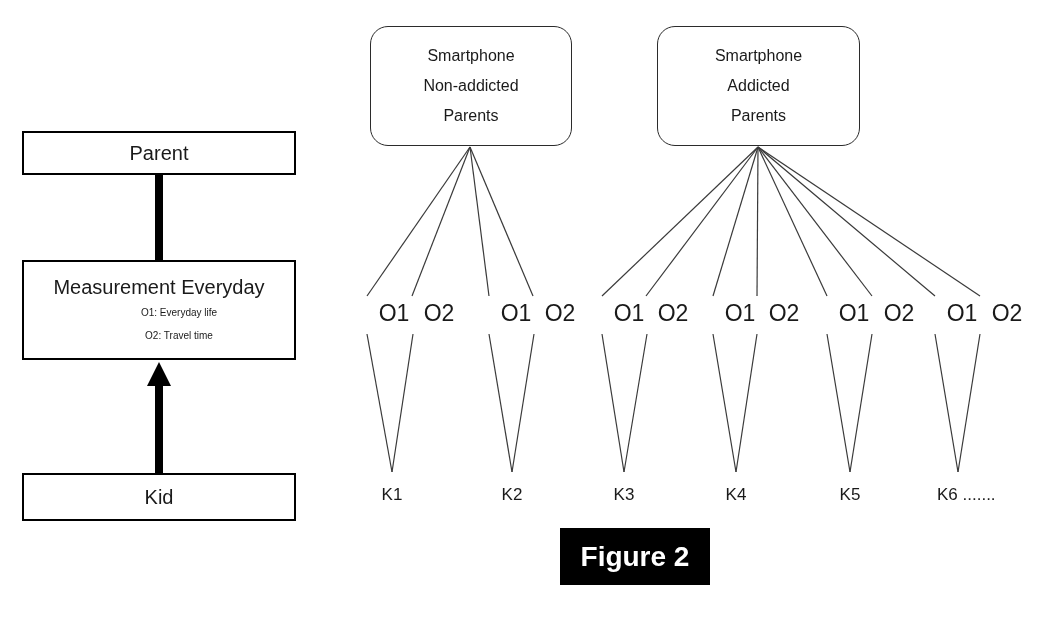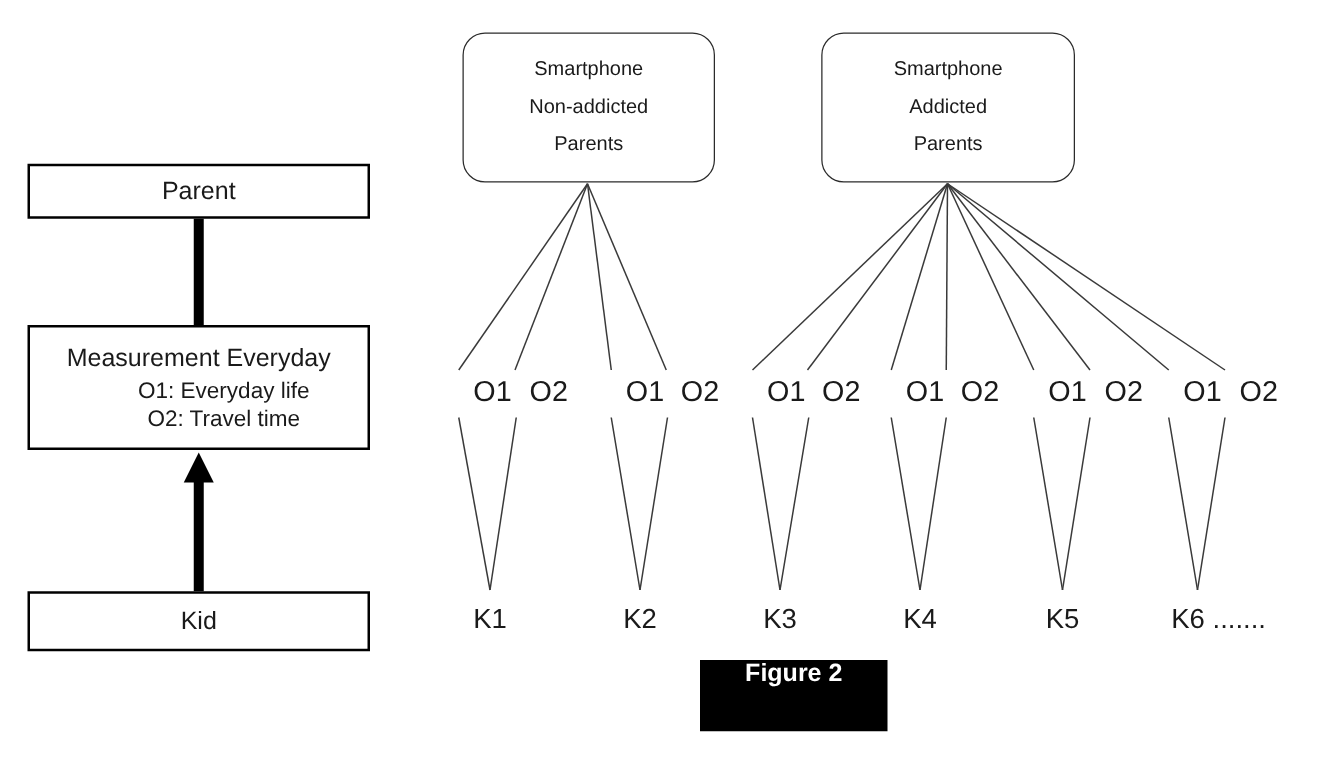--- a/index.html
+++ b/index.html
@@ -38,21 +38,21 @@
     display: flex;
     flex-direction: column;
     align-items: center;
     justify-content: center;
     text-align: center;
   }
   .parent-box { top: 100px; height: 44px; font-size: 20px; margin-top: 31px; }
   .kid-box    { top: 473px; height: 48px; font-size: 20px; }
   .measurement-box { top: 260px; height: 100px; padding: 6px 4px; }
   .measurement-title { font-size: 20px; line-height: 28px; }
-  .measurement-sub   { font-size: 18px; line-height: 23px; margin-left: 40px; }
+  .measurement-sub   { font-size: 10px; line-height: 23px; margin-left: 40px; }
 
   .round-box {
     position: absolute;
     top: 26px;
     height: 120px;
     border: 1.5px solid #2b2b2b;
     border-radius: 18px;
     background: #ffffff;
     display: flex;
     flex-direction: column;
@@ -72,37 +72,38 @@
     transform: translateX(-50%);
     font-size: 23px;
     line-height: 24px;
     white-space: nowrap;
     margin-left: 27px;
   }
   .k-label {
     position: absolute;
     top: 483px;
     transform: translateX(-50%);
-    font-size: 22px;
+    font-size: 17px;
     line-height: 24px;
     white-space: nowrap;
   }
   .k-label.last { transform: none; }
 
   .figure-label {
     position: absolute;
     left: 560px;
     top: 528px;
     width: 150px;
     height: 57px;
     background: var(--figure-bg);
     color: var(--figure-fg);
-    font-size: 20px;
+    font-size: 28px;
     font-weight: bold;
     display: flex;
+    align-items: center;
     justify-content: center;
   }
 </style>
 </head>
 <body>
 
 <div class="canvas">
 
   <svg class="connectors" viewBox="0 0 1054 620" aria-hidden="true">
 

